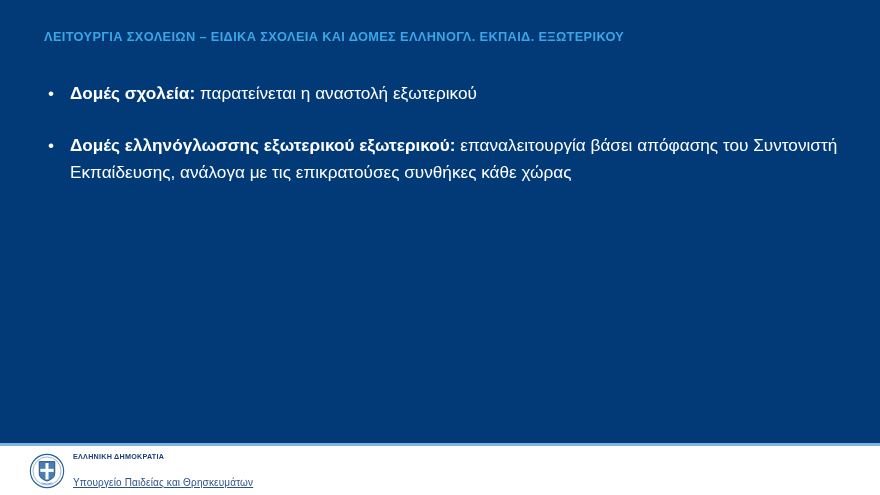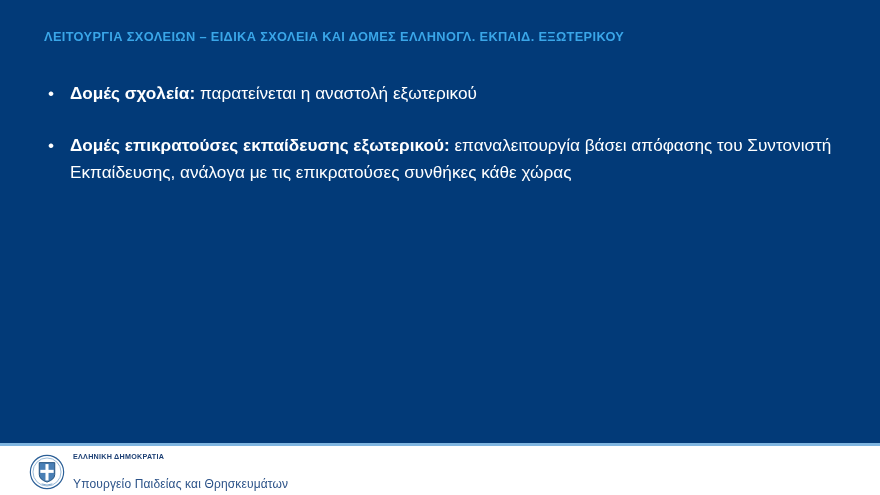--- a/index.html
+++ b/index.html
@@ -121,45 +121,46 @@
 
   .footer-line1 {
     font-size: 7.2px;
     font-weight: bold;
     letter-spacing: 0.25px;
     color: #1c3f74;
     white-space: nowrap;
   }
 
   .footer-line2 {
-    font-size: 12px;
+    font-size: 10px;
     font-weight: normal;
     letter-spacing: 0.15px;
     color: #2b5288;
     white-space: nowrap;
     margin-top: 16px;
+    text-decoration: underline;
   }
 </style>
 </head>
 <body>
 
 <div class="slide">
 
   <div class="slide-title">ΛΕΙΤΟΥΡΓΙΑ ΣΧΟΛΕΙΩΝ – ΕΙΔΙΚΑ ΣΧΟΛΕΙΑ ΚΑΙ ΔΟΜΕΣ ΕΛΛΗΝΟΓΛ. ΕΚΠΑΙΔ. ΕΞΩΤΕΡΙΚΟΥ</div>
 
   <ul class="body-list">
 
     <li class="bullet-item">
       <span class="bullet-marker">•</span>
       <span class="bullet-lead">Δομές σχολεία:</span><span class="bullet-rest"> παρατείνεται η αναστολή εξωτερικού</span>
     </li>
 
     <li class="bullet-item">
       <span class="bullet-marker">•</span>
-      <span class="bullet-lead">Δομές επικρατούσες εκπαίδευσης εξωτερικού:</span><span class="bullet-rest"> επαναλειτουργία βάσει απόφασης του Συντονιστή Εκπαίδευσης, ανάλογα με τις επικρατούσες συνθήκες κάθε χώρας</span>
+      <span class="bullet-lead">Δομές ελληνόγλωσσης εξωτερικού εξωτερικού:</span><span class="bullet-rest"> επαναλειτουργία βάσει απόφασης του Συντονιστή Εκπαίδευσης, ανάλογα με τις επικρατούσες συνθήκες κάθε χώρας</span>
     </li>
 
   </ul>
 
   <div class="footer-rule"></div>
   <div class="footer-band"></div>
 
   <div class="footer-brand">
 
     <span class="emblem">

